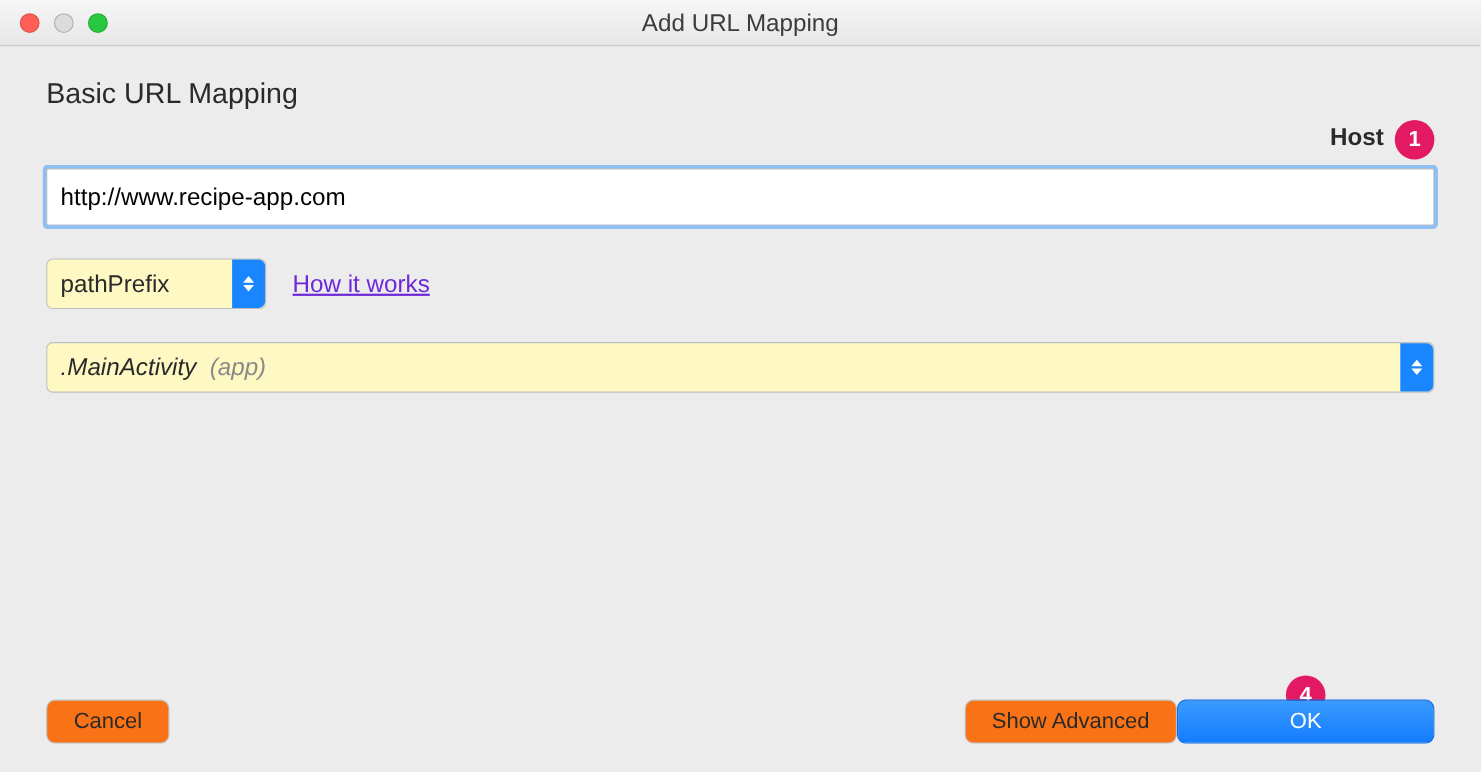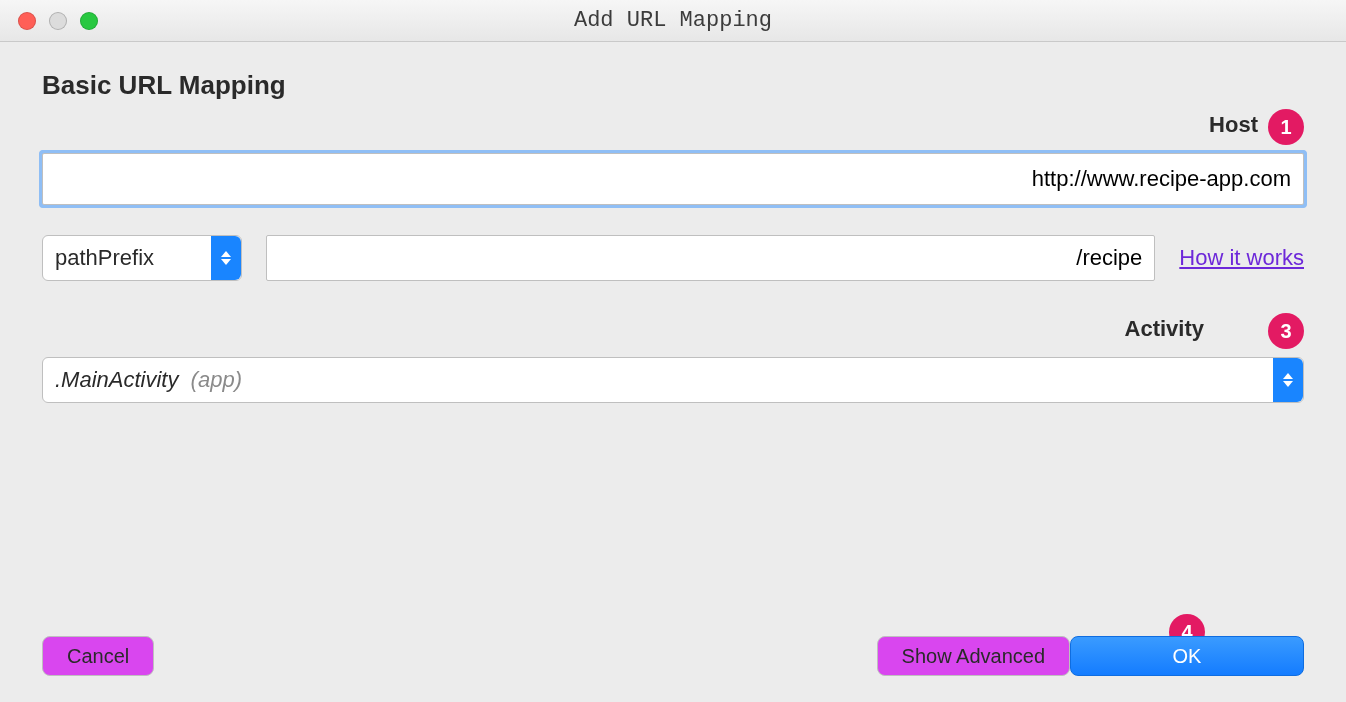--- a/index.html
+++ b/index.html
@@ -34,34 +34,33 @@
   .tl.red    { background: #ff5f57; box-shadow: inset 0 0 0 1px rgba(0,0,0,.15); }
   .tl.gray   { background: #dcdcdc; box-shadow: inset 0 0 0 1px rgba(0,0,0,.20); }
   .tl.green  { background: #28c840; box-shadow: inset 0 0 0 1px rgba(0,0,0,.15); }
   .titlebar-title {
     position: absolute;
     left: 0; right: 0;
     text-align: center;
     font-size: 22px;
     color: #3c3c3c;
     pointer-events: none;
-    font-family: Liberation Mono, monospace;
   }
 
   
   .content {
     padding: 28px 42px 0 42px;
     display: flex;
     flex-direction: column;
     height: calc(100% - 42px);
   }
 
   .heading {
     font-size: 26px;
-    font-weight: 700;
+    font-weight: 400;
     margin-bottom: 6px;
   }
   .subheading {
     font-size: 22px;
     margin-bottom: 24px;
   }
 
   .label {
     font-size: 22px;
     font-weight: 600;
@@ -74,21 +73,20 @@
 
   .text-input {
     width: 100%;
     height: 52px;
     background: #fff;
     border: 1px solid #bfbfbf;
     border-radius: 2px;
     font-size: 22px;
     padding: 0 12px;
     outline: none;
-    text-align: right;
   }
   .host-wrap {
     position: relative;
     margin-bottom: 30px;
   }
   .host-input {
     border: 1px solid #bfbfbf;
     box-shadow: 0 0 0 3px #8fbef5;
   }
   .host-focus {
@@ -101,21 +99,21 @@
 
   .path-row {
     display: flex;
     align-items: center;
     gap: 24px;
     margin-bottom: 30px;
   }
 
   .select {
     height: 46px;
-    background: #ffffff;
+    background: #fef9c3;
     border: 1px solid #bfbfbf;
     border-radius: 6px;
     display: flex;
     align-items: center;
     justify-content: space-between;
     padding-left: 12px;
     font-size: 22px;
     cursor: pointer;
   }
   .select.small { width: 200px; }
@@ -172,21 +170,21 @@
   }
   .btn {
     height: 40px;
     border-radius: 8px;
     font-size: 20px;
     display: flex;
     align-items: center;
     justify-content: center;
     padding: 0 24px;
     border: 1px solid #bfbfbf;
-    background: #d946ef;
+    background: #f97316;
     cursor: pointer;
   }
   .btn.primary {
     background: linear-gradient(#3a9bff, #147cff);
     color: #fff;
     border: 1px solid #0f6de0;
     width: 234px;
     position: relative;
   }
   .spacer { flex: 1; }
@@ -241,29 +239,23 @@
   </div>
 
   <div class="path-row">
     <div class="select small">
       <span class="select-label">pathPrefix</span>
       <span class="arrows">
         <span class="up"></span>
           <span class="down"></span>
       </span>
     </div>
-    <input class="text-input path-input" type="text" value="/recipe" style="">
     <a class="link">How it works</a>
   </div>
 
-  <div class="label">
-    <span>Activity</span>
-    <span style="width:44px"></span>
-    <span class="badge">3</span>
-  </div>
   <div class="activity-select-wrap">
     <div class="select full">
       <span class="select-label">
         <span>.MainActivity</span>
         <span class="select-muted">(app)</span>
       </span>
       <span class="arrows">
         <span class="up"></span>
           <span class="down"></span>
       </span>

